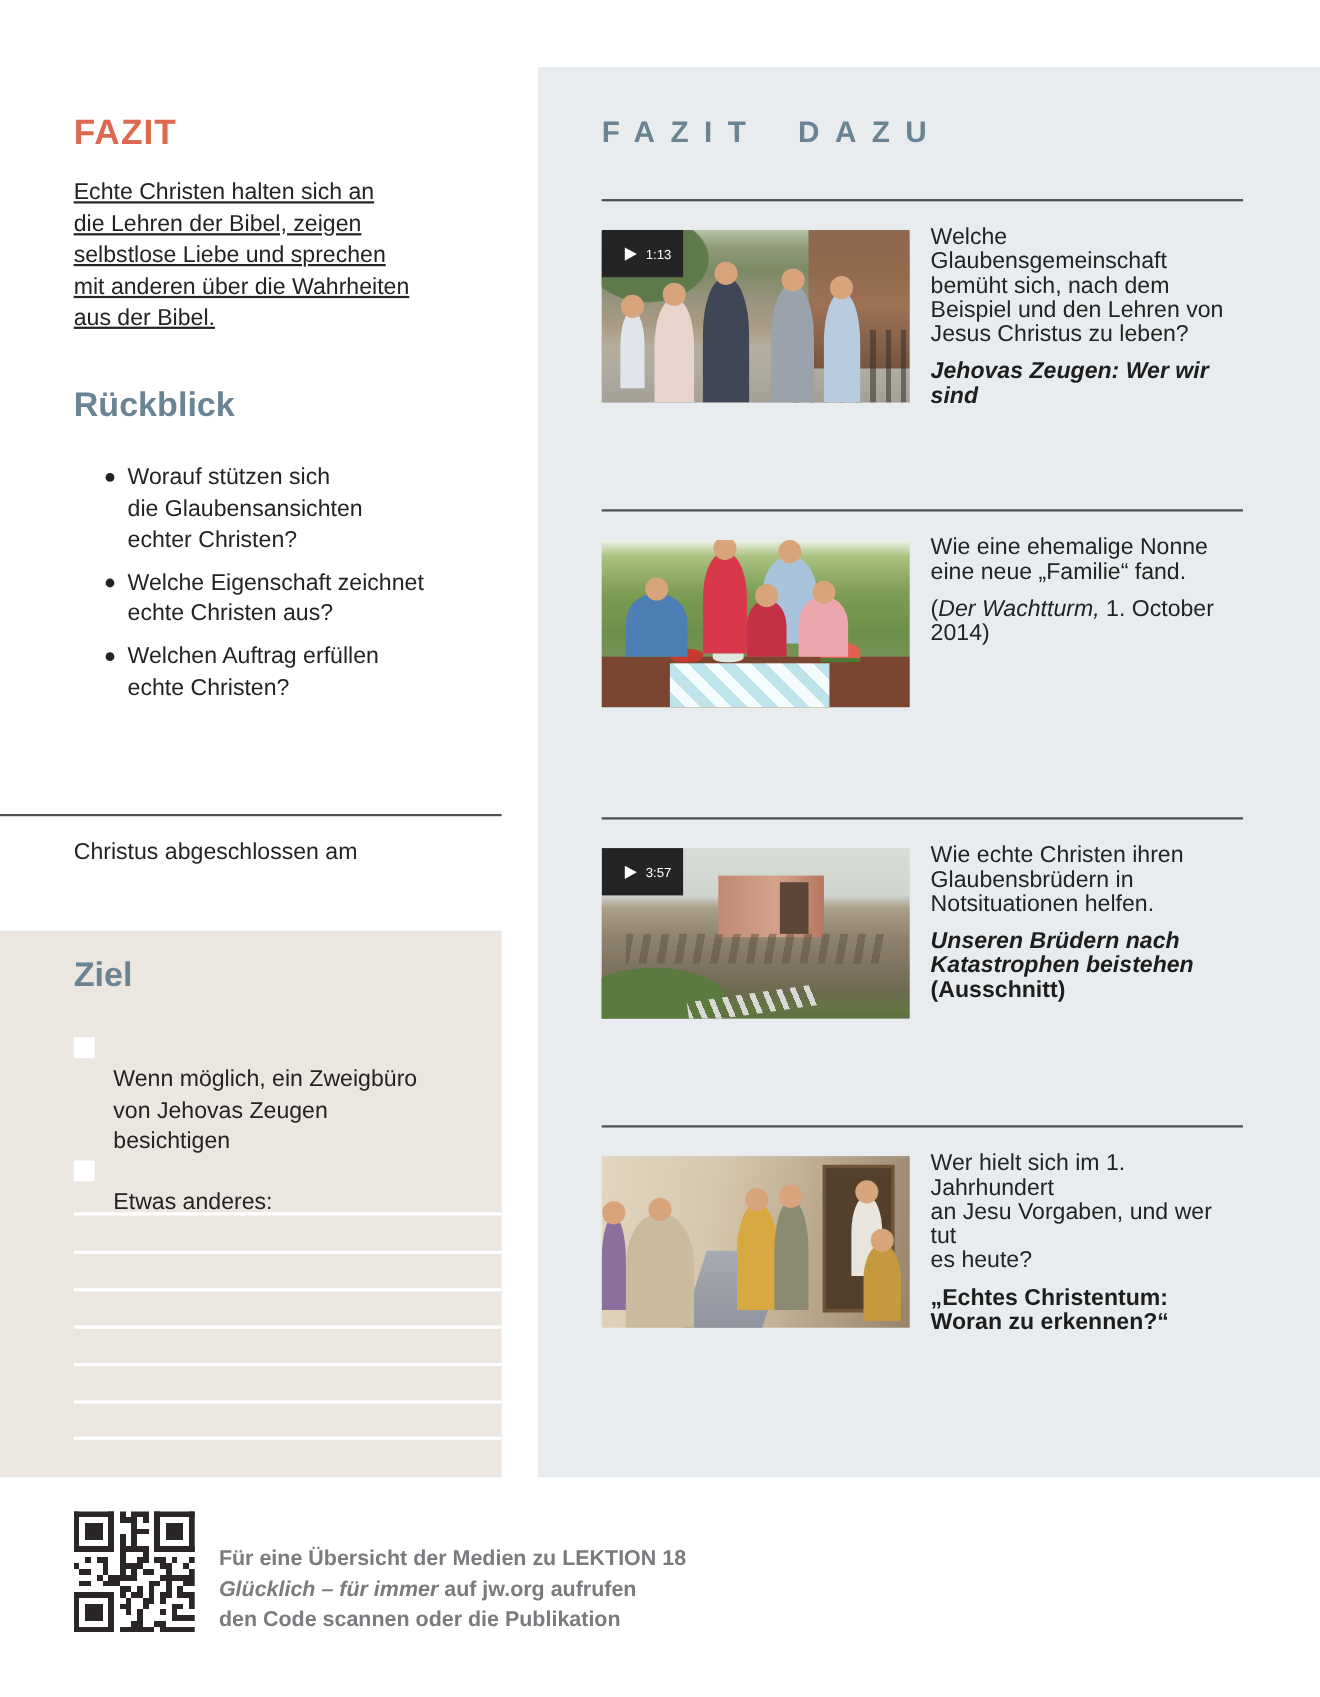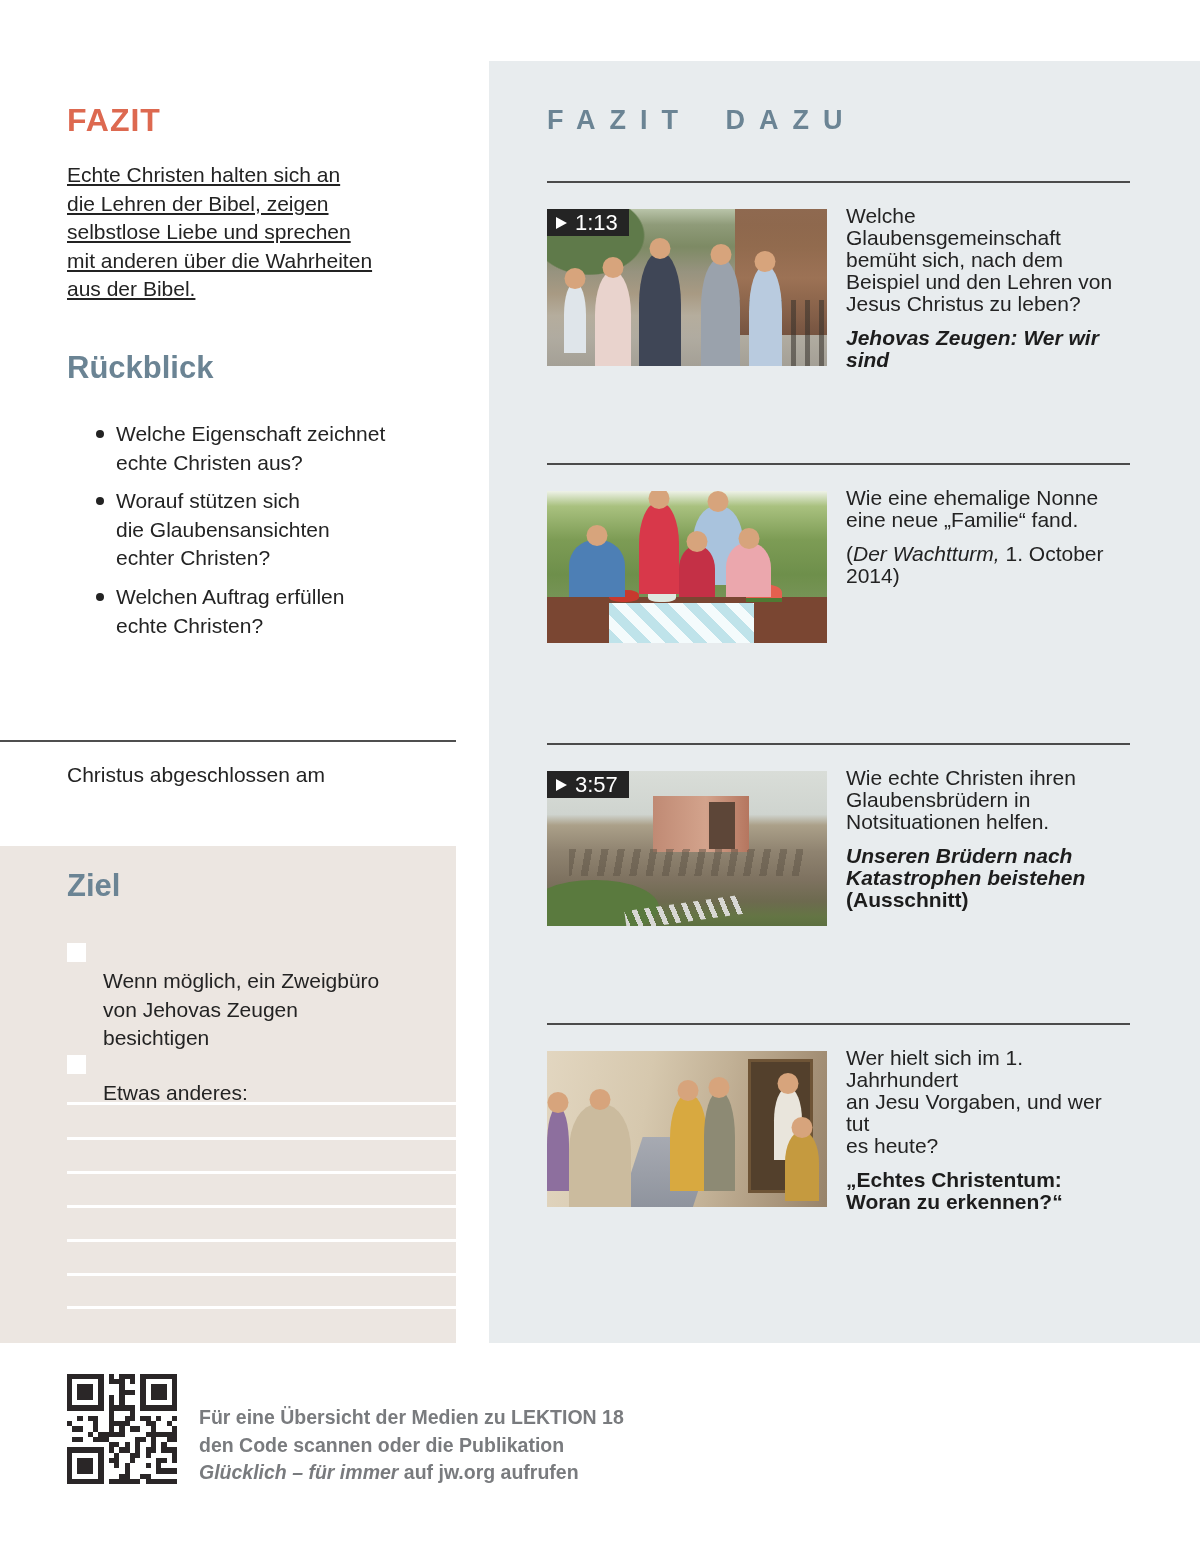--- a/index.html
+++ b/index.html
@@ -29,22 +29,22 @@
   .more-item{position:absolute;left:58px;width:583px;}
   .m-divider{width:583px;height:2px;background:#4b4b4b;}
   .m-row{display:flex;gap:19px;align-items:flex-start;margin-top:26px;}
   .thumb{flex:0 0 280px;position:relative;overflow:hidden;}
   .m-text{width:330px;font-size:21px;line-height:22px;margin-top:-4px;}
   .q{white-space:pre-line;margin:0 0 12px 0;}
   .t-b{font-weight:700;white-space:pre-line;color:#1d1d1d;}
   .t-bi{font-weight:700;font-style:italic;white-space:pre-line;color:#1d1d1d;}
   .src{margin-top:1px;}
   .src em{font-style:italic;}
-  .badge{position:absolute;top:0;left:0;height:27px;background:#242424;color:#ffffff;
-    display:flex;align-items:center;gap:8px;padding:0 11px 0 9px;font-size:22px;}
+  .badge{position:absolute;top:0;left:0;height:43px;background:#242424;color:#ffffff;
+    display:flex;align-items:center;gap:8px;padding:0 11px 0 21px;font-size:12px;}
   .play-tri{width:0;height:0;border-left:11px solid #ffffff;
     border-top:6.5px solid transparent;border-bottom:6.5px solid transparent;}
   
   .fig{position:absolute;border-radius:45% 45% 0 0;}
   .fig::before{content:"";position:absolute;top:-15px;left:50%;transform:translateX(-50%);
     width:21px;height:21px;border-radius:50%;background:#d7a47c;}
   
   .thumb-1{height:157px;background:linear-gradient(180deg,#b9c4a9 0%,#8f9b79 10%,#7d8a64 24%,#97937f 40%,#a89a83 54%,#b5ad9d 68%,#b0aba0 82%,#a4a096 100%);}
   .t1-tree{left:-8%;top:-12%;width:46%;height:58%;border-radius:50%;
     background:radial-gradient(ellipse at center,#5f7a4a 0 60%,rgba(95,122,74,0) 62%);}
@@ -86,25 +86,25 @@
 
 <div class="abs body-txt" style="left:67px;top:161px;width:345px;text-decoration:underline;">Echte Christen halten sich an
 die Lehren der Bibel, zeigen
 selbstlose Liebe und sprechen
 mit anderen über die Wahrheiten
 aus der Bibel.</div>
 
 <div class="abs h-blue" style="left:67px;top:350px;">Rückblick</div>
 
 <ul class="abs questions">
-  <li>Welche Eigenschaft zeichnet
-echte Christen aus?</li>
   <li>Worauf stützen sich
 die Glaubensansichten
 echter Christen?</li>
+  <li>Welche Eigenschaft zeichnet
+echte Christen aus?</li>
   <li>Welchen Auftrag erfüllen
 echte Christen?</li>
 </ul>
 
 <div class="abs divider-left"></div>
 
 <div class="abs body-txt" style="left:67px;top:761px;">Christus abgeschlossen am</div>
 
 <div class="abs ziel-box">
   <div class="h-blue" style="position:absolute;left:67px;top:22px;">Ziel</div>
@@ -366,15 +366,15 @@
     <rect x="16" y="2" width="3" height="3" fill="#2a2627"></rect>
     <rect x="0" y="14" width="7" height="1" fill="#2a2627"></rect>
     <rect x="0" y="20" width="7" height="1" fill="#2a2627"></rect>
     <rect x="0" y="14" width="1" height="7" fill="#2a2627"></rect>
     <rect x="6" y="14" width="1" height="7" fill="#2a2627"></rect>
     <rect x="2" y="16" width="3" height="3" fill="#2a2627"></rect>
   </svg>
 
 <div class="abs footer-text">
   <div>Für eine Übersicht der Medien zu LEKTION 18</div>
+  <div><em>Glücklich – für immer</em><span> auf jw.org aufrufen</span></div>
   <div>den Code scannen oder die Publikation</div>
-  <div><em>Glücklich – für immer</em><span> auf jw.org aufrufen</span></div>
 </div>
 
 </body></html>

